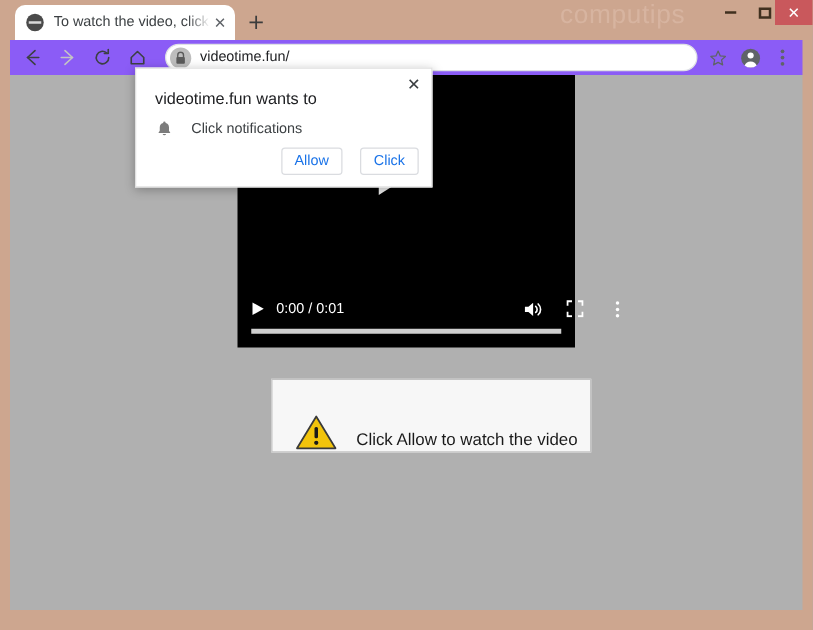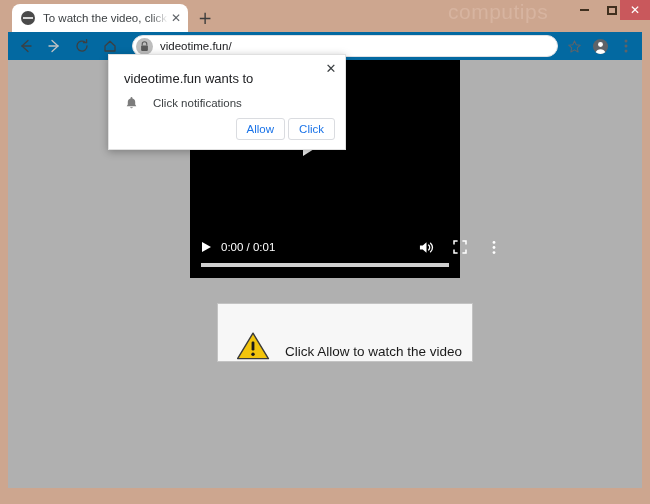--- a/index.html
+++ b/index.html
@@ -137,21 +137,21 @@
     font-family: "DejaVu Sans", sans-serif;
   }
 
   
   #toolbar {
     position: absolute;
     left: 8px;
     top: 32px;
     width: 634px;
     height: 28px;
-    background: #0369a1;
+    background: #8b5cf6;
     display: flex;
     align-items: center;
   }
   .tb-icon {
     width: 24px; height: 24px;
     display: flex; align-items: center; justify-content: center;
     flex: 0 0 auto;
   }
   #nav-back { margin-left: 6px; }
   #nav-fwd { margin-left: 4px; }
@@ -339,21 +339,21 @@
   #perm-label {
     margin-left: 14px;
     font-size: 11.5px;
     color: #3c4043;
   }
   #dialog-buttons {
     position: absolute;
     right: 10px;
     bottom: 9px;
     display: flex;
-    gap: 3px;
+    gap: 14px;
   }
   .dbtn {
     min-width: 46px;
     height: 22px;
     border: 1px solid #dadce0;
     border-radius: 3px;
     background: #ffffff;
     color: #1a73e8;
     font-size: 11.5px;
     font-family: "Liberation Sans", sans-serif;

